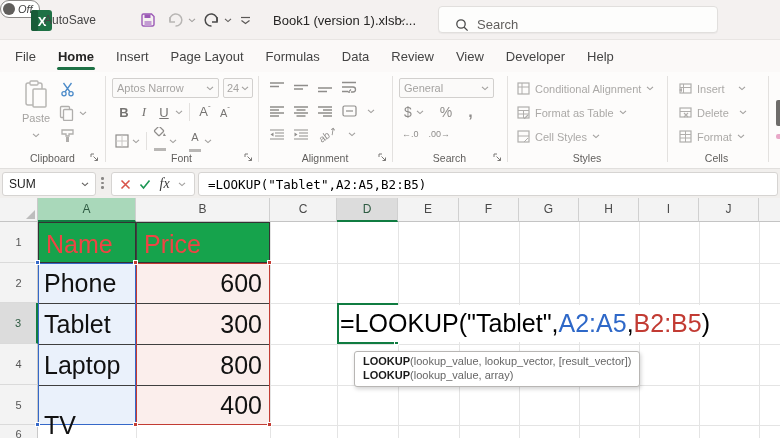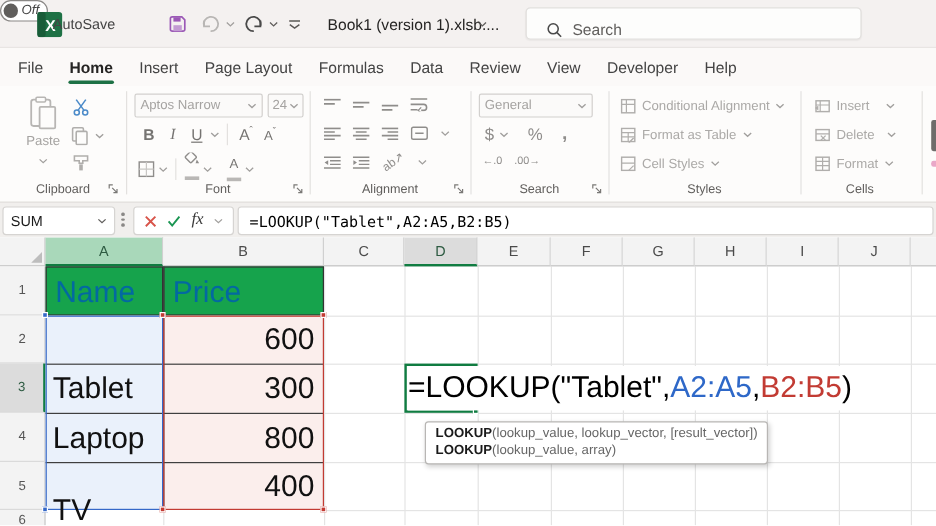--- a/index.html
+++ b/index.html
@@ -62,21 +62,21 @@
   .rhead { position:absolute; left:0; width:38px; background:#F3F3F3; border-right:1px solid #C9C9C9; border-bottom:1px solid #DADADA; font-size:11px; color:#555; text-align:center; z-index:1; }
   .rhead.sel { background:#DCDCDC; border-right:2px solid #107C41; color:#2E5B42; }
   #select-all { position:absolute; left:0; top:0; width:38px; height:24px; background:#F3F3F3; border-right:1px solid #C9C9C9; border-bottom:1px solid #C4C4C4; z-index:1; }
   #select-all i { position:absolute; right:2px; bottom:2px; width:0; height:0; border-left:9px solid transparent; border-bottom:9px solid #BDBDBD; }
 
   .cellfill { position:absolute; z-index:2; }
   .darkline { position:absolute; background:#3f3f3f; z-index:3; }
   .rangebox { position:absolute; z-index:4; }
   .handle { position:absolute; width:5px; height:5px; border:1px solid #fff; z-index:5; }
   .celltxt { position:absolute; font-size:25px; color:#111; z-index:5; white-space:nowrap; }
-  .hdrtxt { color:#0369a1;text-align:right; }
+  .hdrtxt { color:#ef4444;text-align:right; }
 
   #active-cell { position:absolute; border:2px solid #107C41; z-index:6; }
   #active-handle { position:absolute; width:5px; height:5px; background:#107C41; border:1px solid #fff; z-index:7; }
   #cell-formula { position:absolute; z-index:7; background:#fff; font-size:25px; white-space:pre; line-height:37px; padding-right:2px; }
   #cell-formula .blue { color:#2E68C8; }
   #cell-formula .red { color:#C23B33; }
 
   #fn-tooltip { position:absolute; z-index:8; background:#fff; border:1px solid #B8B6B4; border-radius:3px; box-shadow:1px 2px 4px rgba(0,0,0,.18); padding:3px 8px 4px 8px; white-space:nowrap; }
   #fn-tooltip .ln { font-size:11px; color:#666; line-height:13.5px; }
   #fn-tooltip b { color:#1a1a1a;margin-top:40px; }
@@ -563,20 +563,21 @@
     <div class="rangebox" style="left:136px;top:65px;width:134px;height:162px;border:1.5px solid #C23B33;"></div>
     <div class="handle" style="left:35px;top:62px;background:#3568C8;"></div>
     <div class="handle" style="left:35px;top:224px;background:#3568C8;"></div>
     <div class="handle" style="left:133px;top:62px;background:#C23B33;"></div>
     <div class="handle" style="left:267px;top:62px;background:#C23B33;"></div>
     <div class="handle" style="left:133px;top:224px;background:#C23B33;"></div>
     <div class="handle" style="left:267px;top:224px;background:#C23B33;"></div>
 
     <div class="celltxt hdrtxt" style="left:46px;top:24px;line-height:44px;">Name</div>
     <div class="celltxt hdrtxt" style="left:144px;top:24px;line-height:44px;">Price</div>
+    <div class="celltxt" style="left:44px;top:65px;line-height:41px;">Phone</div>
     <div class="celltxt" style="left:136px;top:65px;width:126px;text-align:right;line-height:41px;">600</div>
     <div class="celltxt" style="left:44px;top:105px;line-height:42px;">Tablet</div>
     <div class="celltxt" style="left:136px;top:105px;width:126px;text-align:right;line-height:42px;">300</div>
     <div class="celltxt" style="left:44px;top:146px;line-height:42px;">Laptop</div>
     <div class="celltxt" style="left:136px;top:146px;width:126px;text-align:right;line-height:42px;">800</div>
     <div class="celltxt" style="left:44px;top:187px;line-height:41px;margin-top:20px;">TV</div>
     <div class="celltxt" style="left:136px;top:187px;width:126px;text-align:right;line-height:41px;">400</div>
 
     <div id="active-cell" style="left:337px;top:105px;width:61px;height:41px;"></div>
     <div id="active-handle" style="left:394px;top:142px;"></div>

